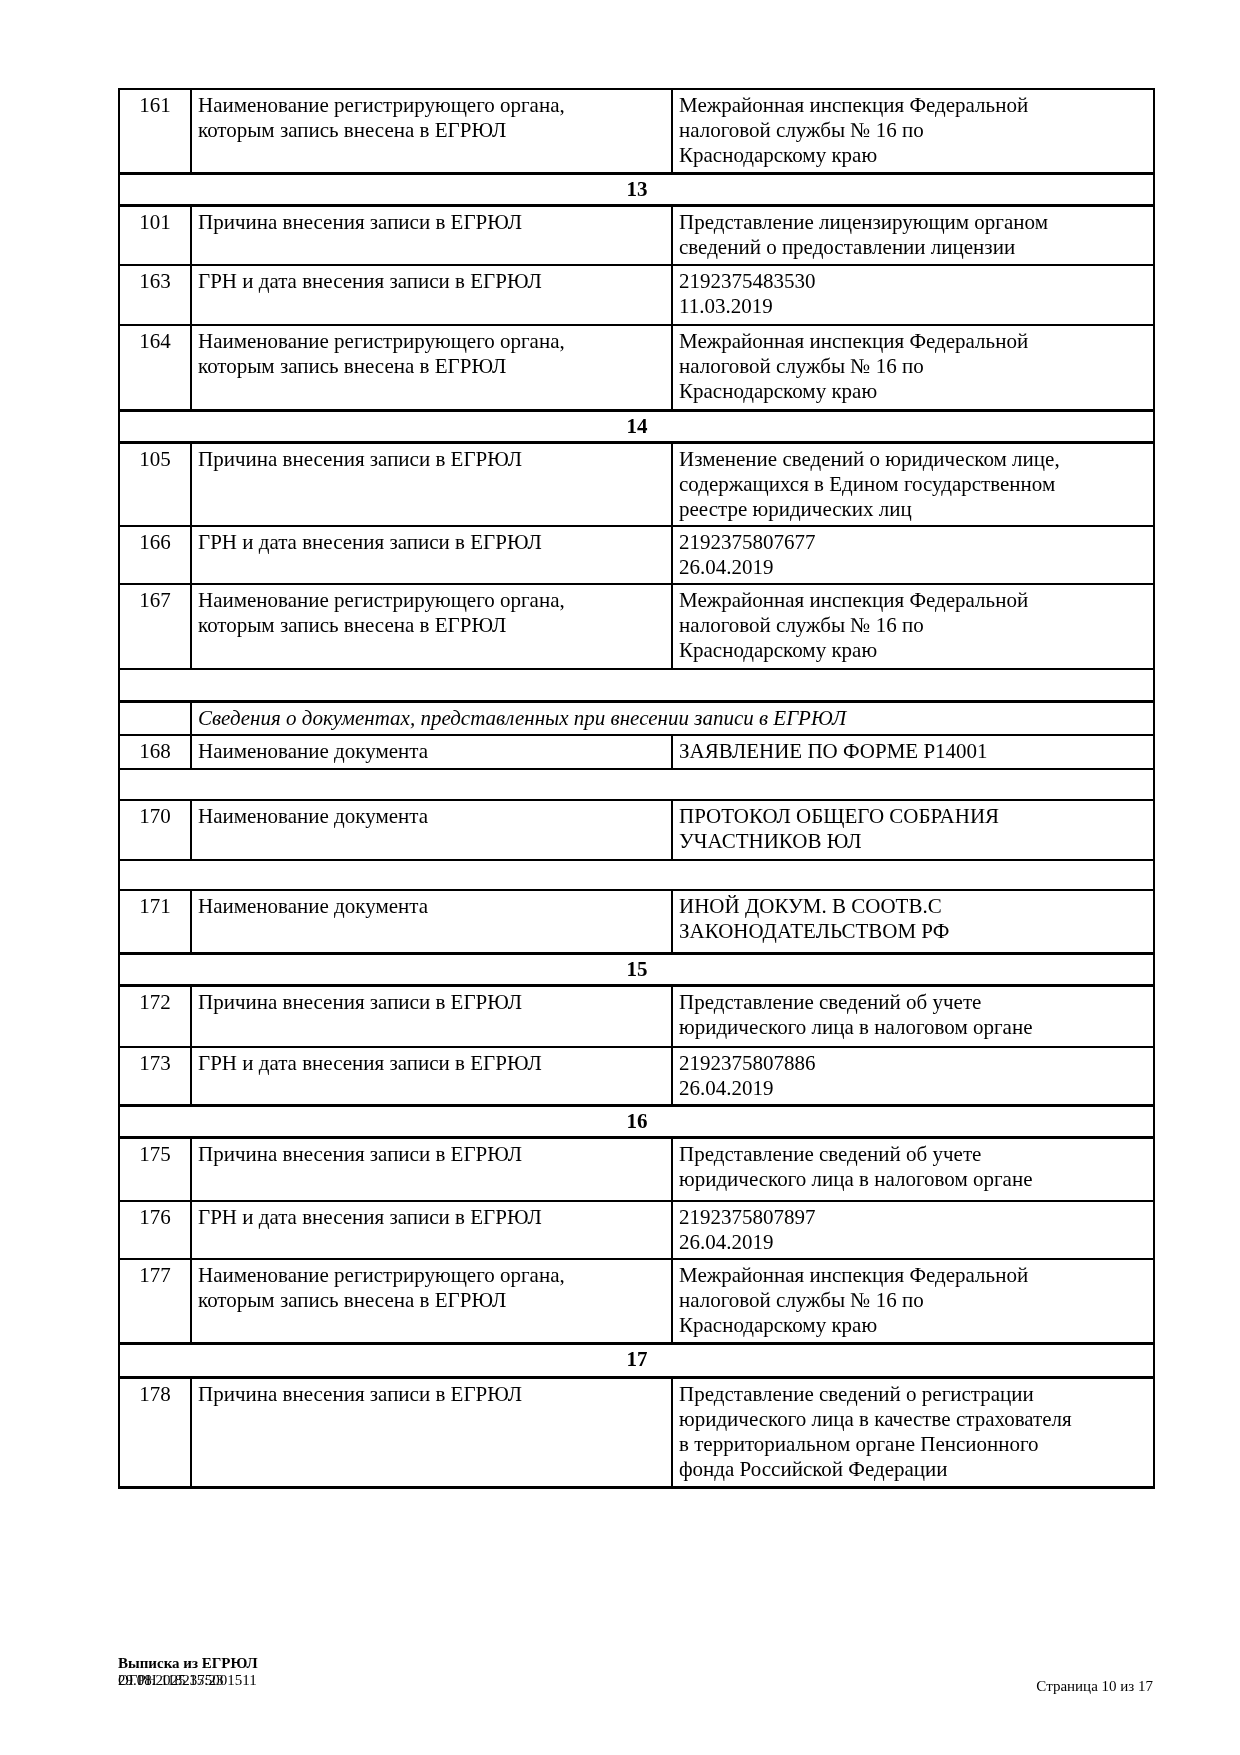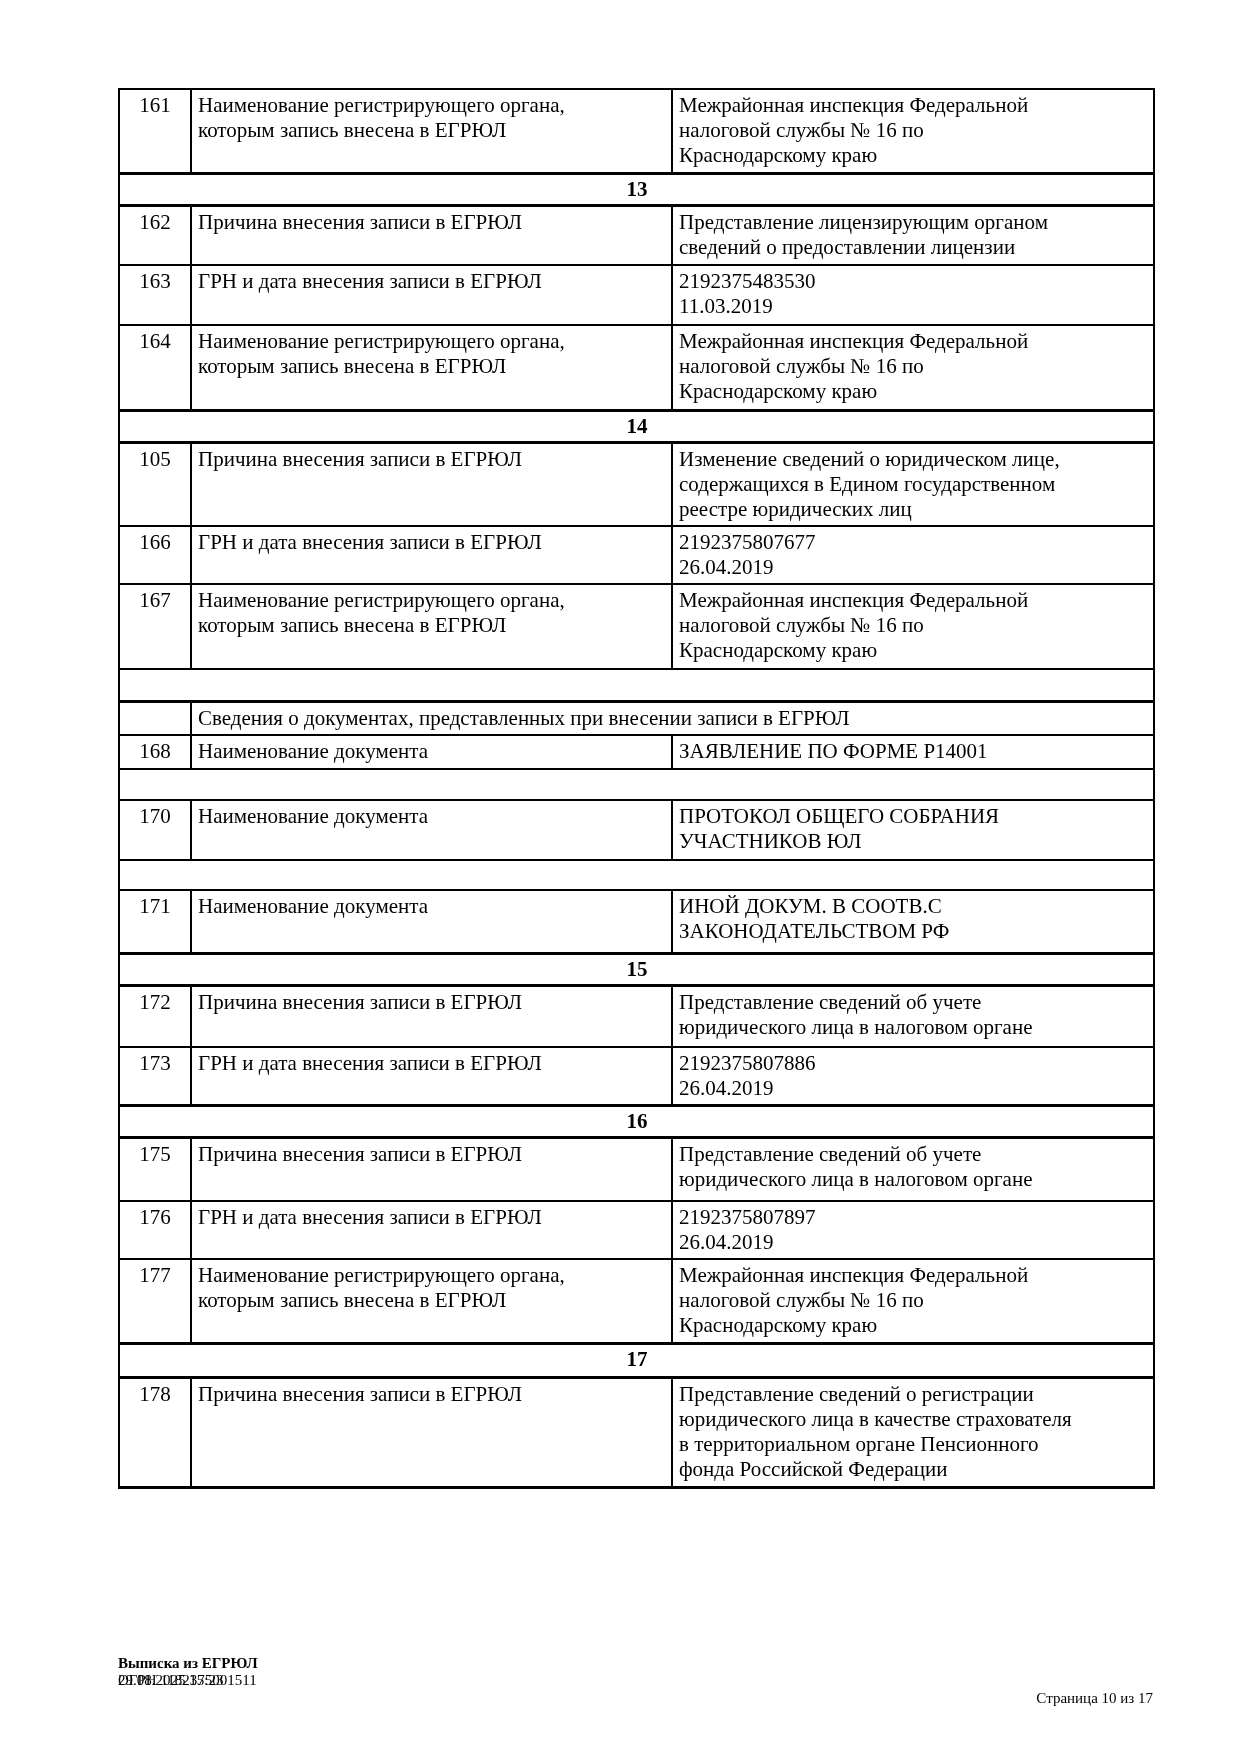--- a/index.html
+++ b/index.html
@@ -49,20 +49,21 @@
     border-bottom-width: 3px;
     padding-top: 2px;
     padding-bottom: 2px;
   }
   tr.row-empty td {
     border-top-width: 2px;
     border-bottom-width: 2px;
   }
   tr.row-subheader td {
     border-top-width: 3px;
+    font-style: italic;
   }
   tr.row-last td {
     border-bottom-width: 3px;
   }
   .page-footer {
     position: absolute;
     left: 118px;
     top: 1655px;
     width: 1035px;
     font-size: 15px;
@@ -83,21 +84,21 @@
   }
   .footer-ogrn {
     position: absolute;
     left: 0;
     width: 100%;
     top: 0;
   }
   .footer-page {
     position: absolute;
     right: 0;
-    top: 18px;
+    top: 6px;
   }
 </style>
 </head>
 <body>
 
 <table class="doc-table">
   <colgroup>
       <col class="c-num">
       <col class="c-label">
       <col class="c-value">
@@ -108,21 +109,21 @@
       <td class="cell-label">Наименование регистрирующего органа,
 которым запись внесена в ЕГРЮЛ</td>
       <td class="cell-value">Межрайонная инспекция Федеральной
 налоговой службы № 16 по
 Краснодарскому краю</td>
     </tr>
     <tr class="row-section" style="height:30px;margin-left:32px;">
       <td colspan="3">13</td>
     </tr>
     <tr style="height:60px;">
-      <td class="cell-num">162</td>
+      <td class="cell-num">101</td>
       <td class="cell-label">Причина внесения записи в ЕГРЮЛ</td>
       <td class="cell-value">Представление лицензирующим органом
 сведений о предоставлении лицензии</td>
     </tr>
     <tr style="height:60px;">
       <td class="cell-num">163</td>
       <td class="cell-label">ГРН и дата внесения записи в ЕГРЮЛ</td>
       <td class="cell-value">2192375483530
 11.03.2019</td>
     </tr>

